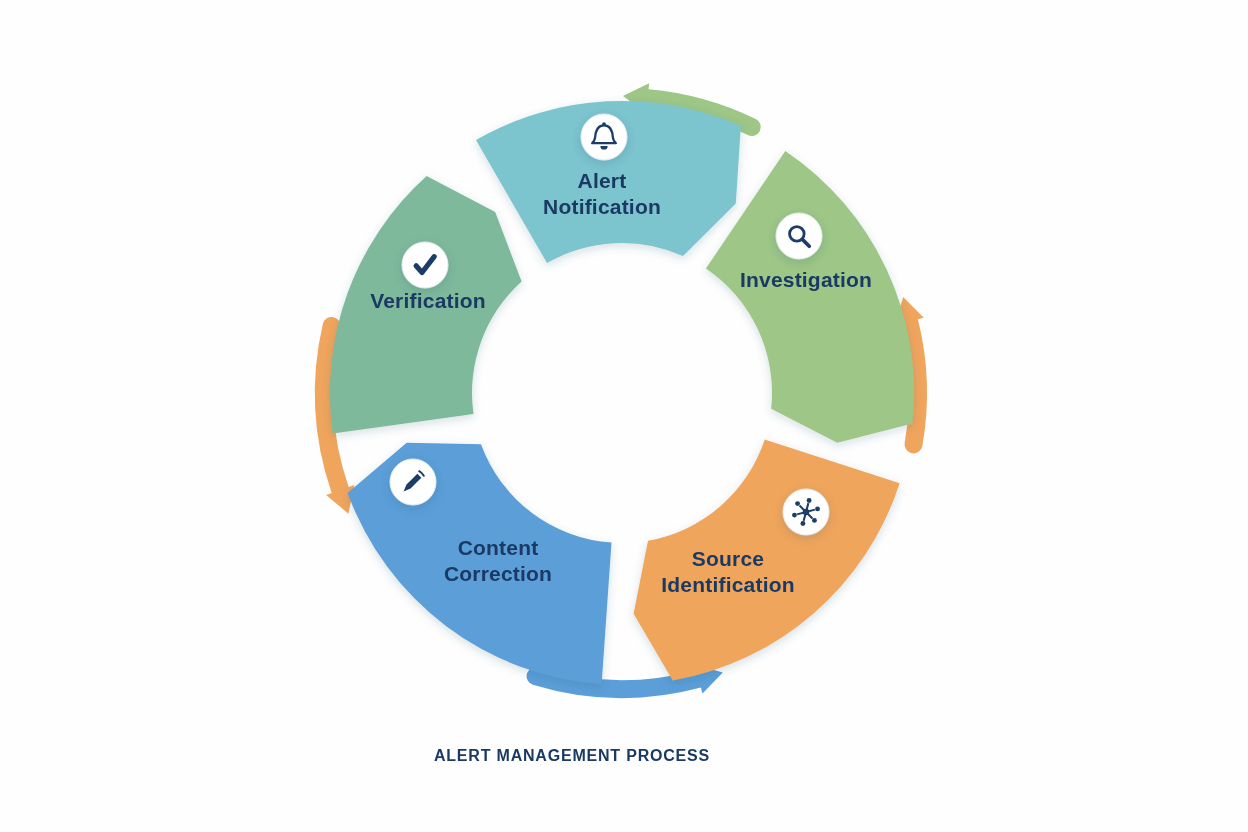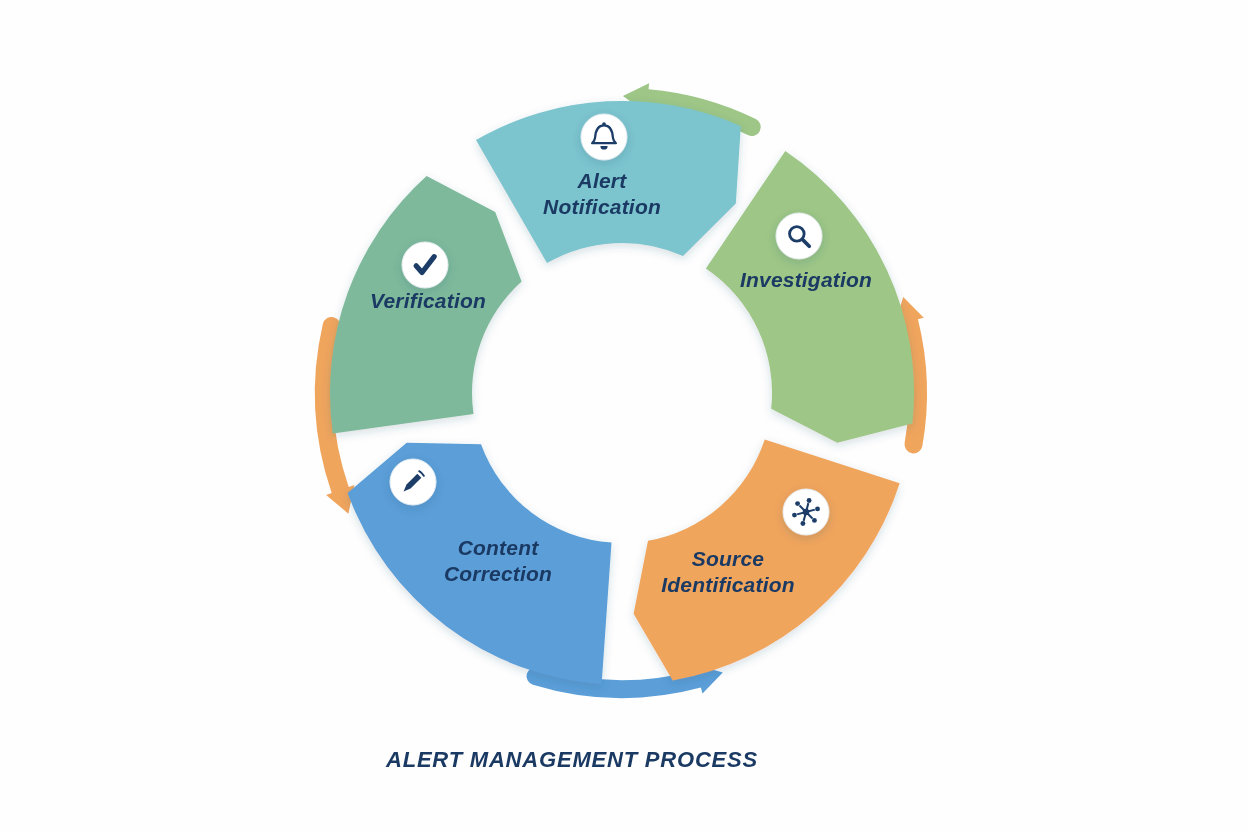--- a/index.html
+++ b/index.html
@@ -8,41 +8,40 @@
     width: 1248px;
     height: 832px;
     background: #fefefe;
     font-family: "Liberation Sans", sans-serif;
     overflow: hidden;
   }
   .stage {
     position: relative;
     width: 1144px;
     height: 832px;
-    font-style: italic;
   }
   #diagram {
     position: absolute;
     left: 0;
     top: 0;
   }
   .seg-label {
     font-family: "Liberation Sans", sans-serif;
     font-size: 21px;
     font-weight: bold;
     fill: #1b3a63;
     letter-spacing: 0.2px;
   }
   .title {
     position: absolute;
     left: 0;
     right: 0;
     top: 747px;
     text-align: center;
-    font-size: 22px;
+    font-size: 16px;
     font-weight: bold;
     letter-spacing: 0.8px;
     color: #1b3a63;
   }
 </style>
 </head>
 <body>
 
 <div class="stage">
   <svg id="diagram" width="1248" height="832" viewBox="0 0 1248 832">

